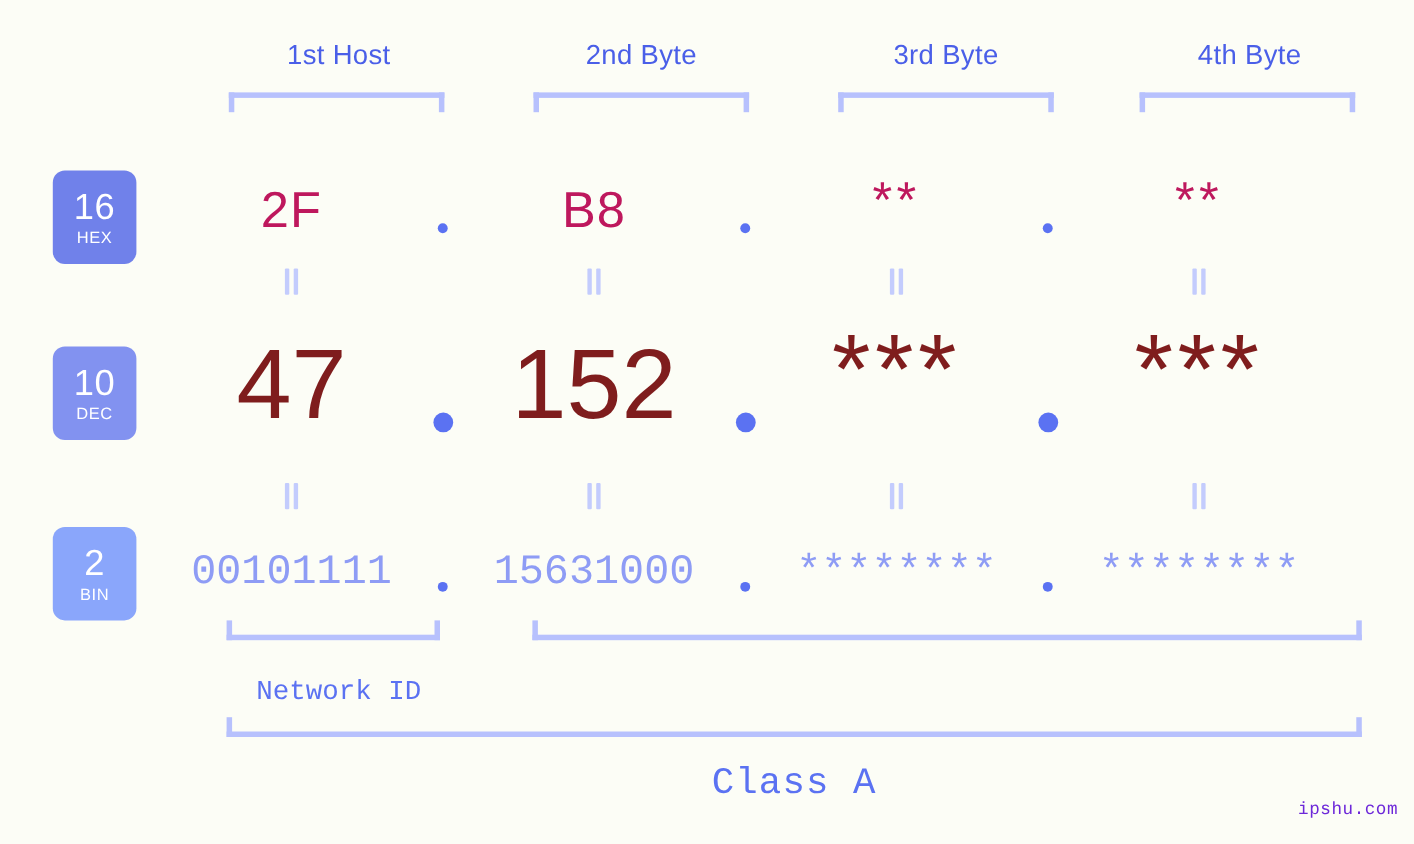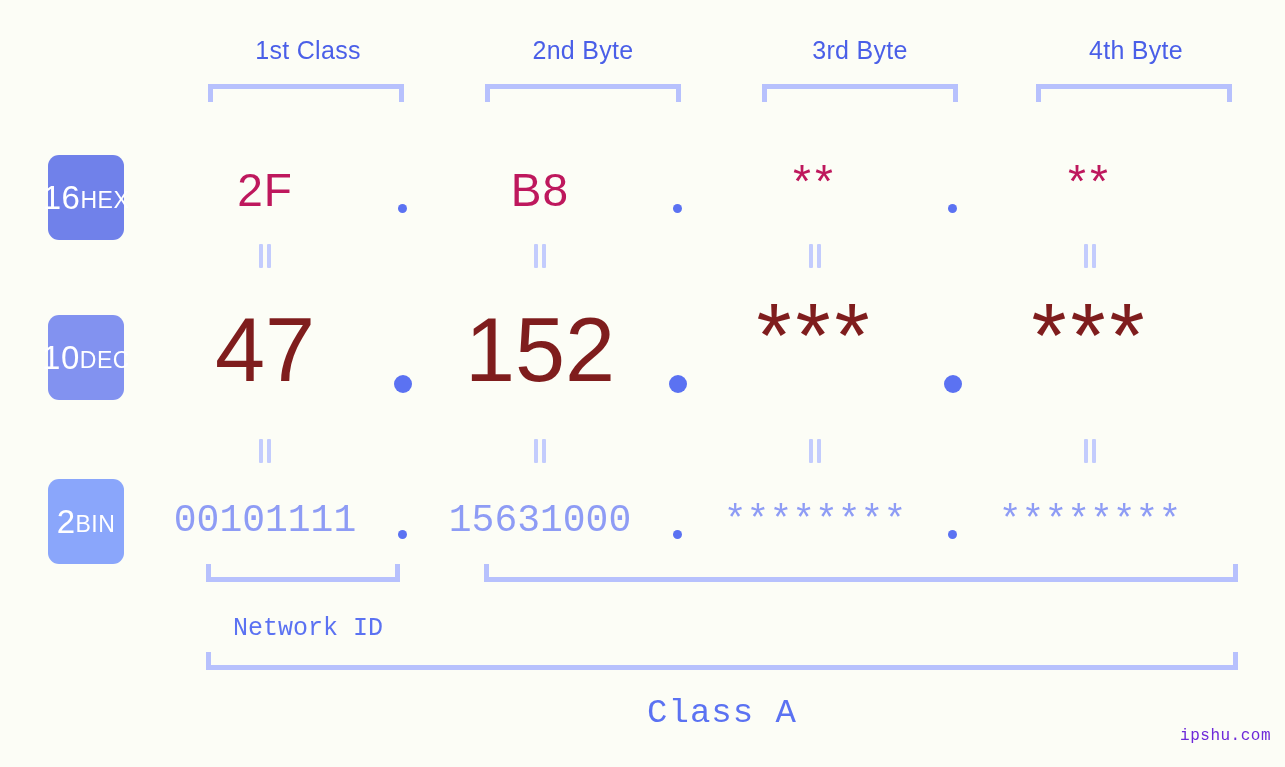--- a/index.html
+++ b/index.html
@@ -54,33 +54,33 @@
   }
 
   
   .badge {
     position: absolute;
     left: 48px;
     width: 76px;
     border-radius: 11px;
     color: #ffffff;
     display: flex;
-    flex-direction: row;
+    flex-direction: column;
     align-items: center;
     justify-content: center;
     line-height: 1;
     box-sizing: border-box;
   }
   .badge .num {
     font-size: 33px;
     font-weight: 400;
     letter-spacing: 0.5px;
   }
   .badge .abbr {
-    font-size: 23px;
+    font-size: 15px;
     font-weight: 400;
     margin-top: 5px;
     letter-spacing: 0.5px;
   }
   #badge-hex { top: 155px; height: 85px; background: #7081ea; }
   #badge-dec { top: 315px; height: 85px; background: #8292f0; }
   #badge-bin { top: 479px; height: 85px; background: #8aa6fb; }
 
   
   .row {
@@ -228,21 +228,21 @@
     font-size: 16px;
     font-family: "Liberation Mono", "DejaVu Sans Mono", monospace;
     letter-spacing: 0.5px;
   }
 </style>
 </head>
 <body>
 
 <div id="stage">
 
-  <div class="byte-label" style="left:193px; width:230px;">1st Class</div>
+  <div class="byte-label" style="left:193px; width:230px;">1st Host</div>
   <div class="byte-label" style="left:468px; width:230px;">2nd Byte</div>
   <div class="byte-label" style="left:745px; width:230px;">3rd Byte</div>
   <div class="byte-label" style="left:1021px; width:230px;">4th Byte</div>
 
   <div class="bracket-top" style="left:208px; width:196px;"></div>
   <div class="bracket-top" style="left:485px; width:196px;"></div>
   <div class="bracket-top" style="left:762px; width:196px;"></div>
   <div class="bracket-top" style="left:1036px; width:196px;"></div>
 
   <div class="badge" id="badge-hex">

